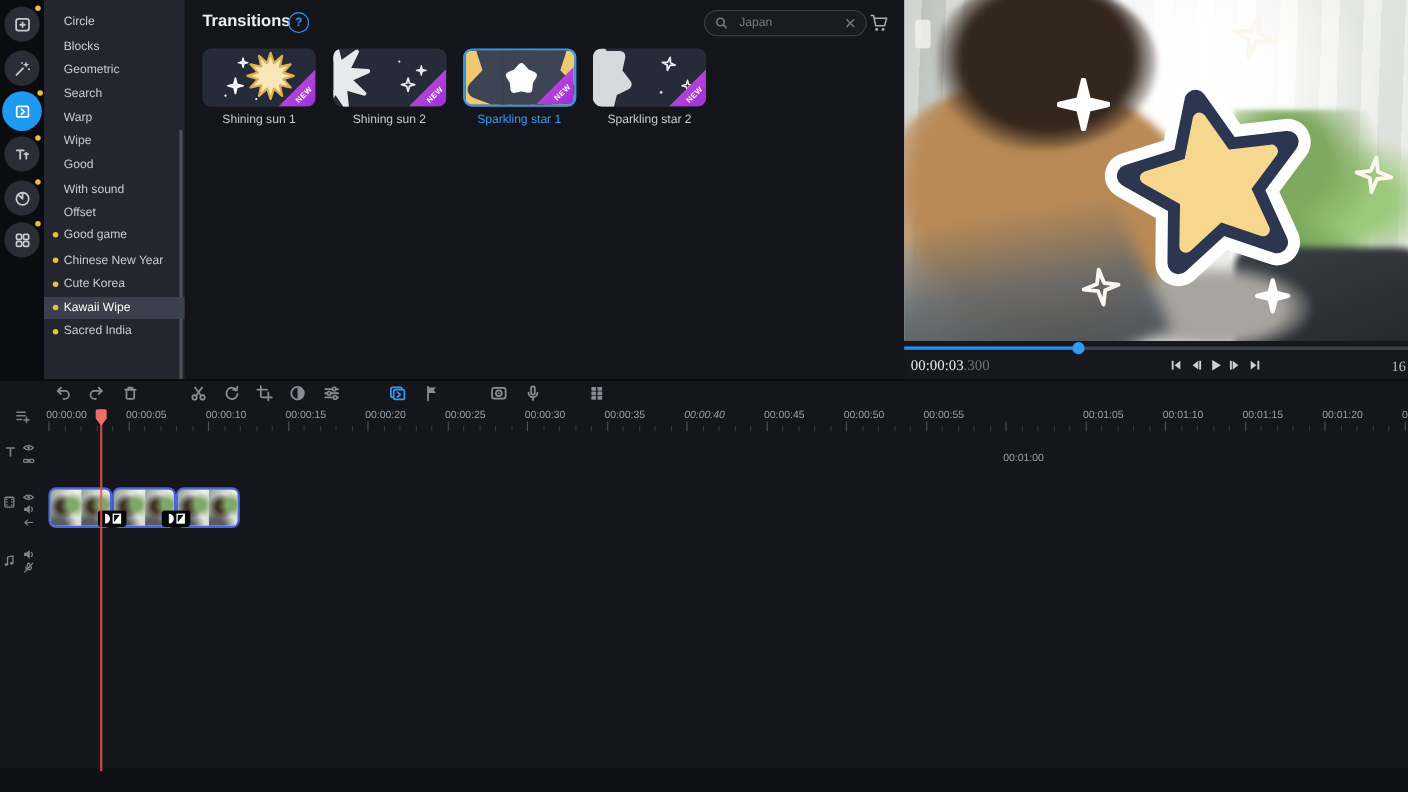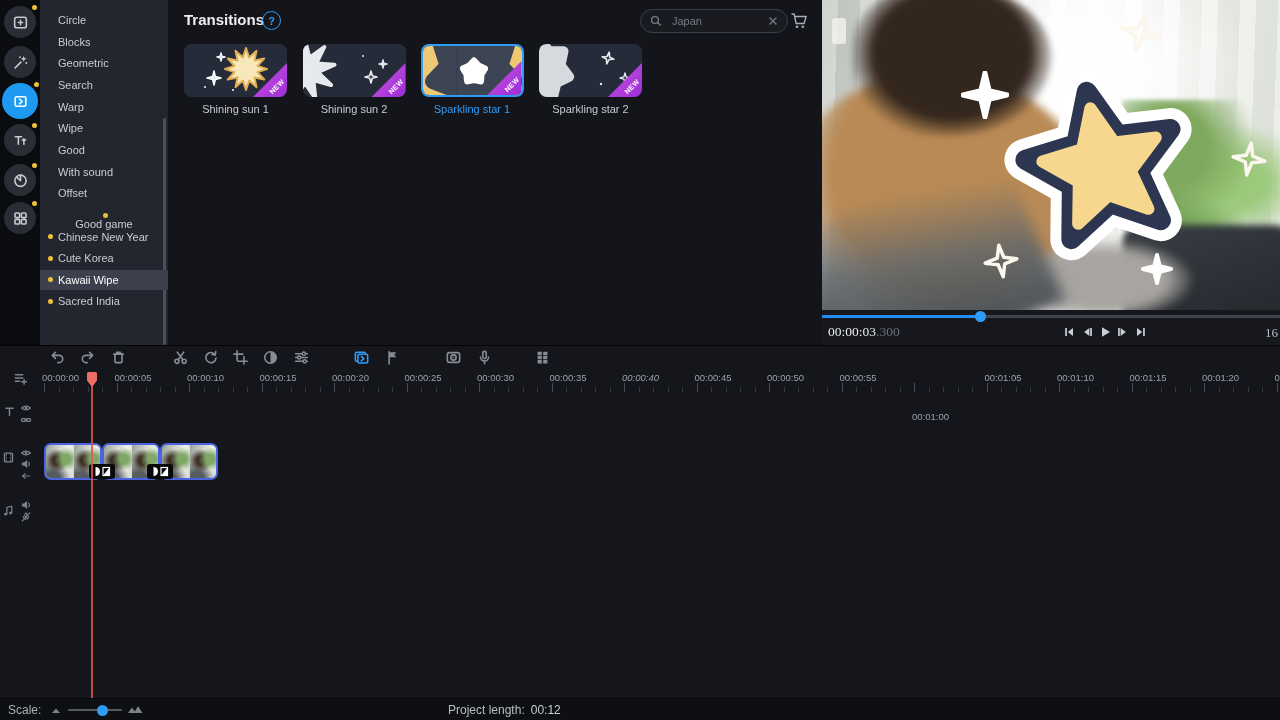--- a/index.html
+++ b/index.html
@@ -193,21 +193,21 @@
         <div>Good</div>
       </div>
       <div class="cat-item" style="top: 161.55px;">
         <div class="nodot"></div>
         <div>With sound</div>
       </div>
       <div class="cat-item" style="top: 183.2px;">
         <div class="nodot"></div>
         <div>Offset</div>
       </div>
-      <div class="cat-item" style="top: 213px; flex-direction: column;">
+      <div class="cat-item" style="top: 203px;">
         <div class="dot"></div>
         <div>Good game</div>
       </div>
       <div class="cat-item" style="top: 226.5px;">
         <div class="dot"></div>
         <div>Chinese New Year</div>
       </div>
       <div class="cat-item" style="top: 248.15px;">
         <div class="dot"></div>
         <div>Cute Korea</div>
@@ -685,26 +685,13 @@
         </div>
       </div>
     <div class="playhead-line"></div>
     <div class="playhead-handle">
       <svg width="12" height="18" viewBox="0 0 12 18">
           <path d="M2.5 1 h7 a1.5 1.5 0 0 1 1.5 1.5 v7 L6 16 L1 9.5 v-7 A1.5 1.5 0 0 1 2.5 1 z" fill="#ed6e64"></path>
         </svg>
     </div>
   </div>
 
-  <div class="abs statusbar">
-    <div class="scale-label">Scale:</div>
-    <svg class="mini-mtn" style="left:51px;top:8px;position:absolute" width="12" height="7" viewBox="0 0 12 7">
-        <path d="M1 6 L5 1.5 L9 6 z" fill="#7b828c"></path>
-      </svg>
-    <div class="scale-track"></div>
-    <div class="scale-handle"></div>
-    <svg class="mini-mtn" style="left:127px;top:6px;position:absolute" width="16" height="9" viewBox="0 0 16 9">
-        <path d="M1 8 L5 2.5 L9 8 z" fill="#7b828c"></path>
-        <path d="M7 8 L11 1 L15.5 8 z" fill="#7b828c"></path>
-      </svg>
-    <div class="proj-len"><span>Project length:</span><b>00:12</b></div>
-  </div>
 </div>
 
 </body></html>

